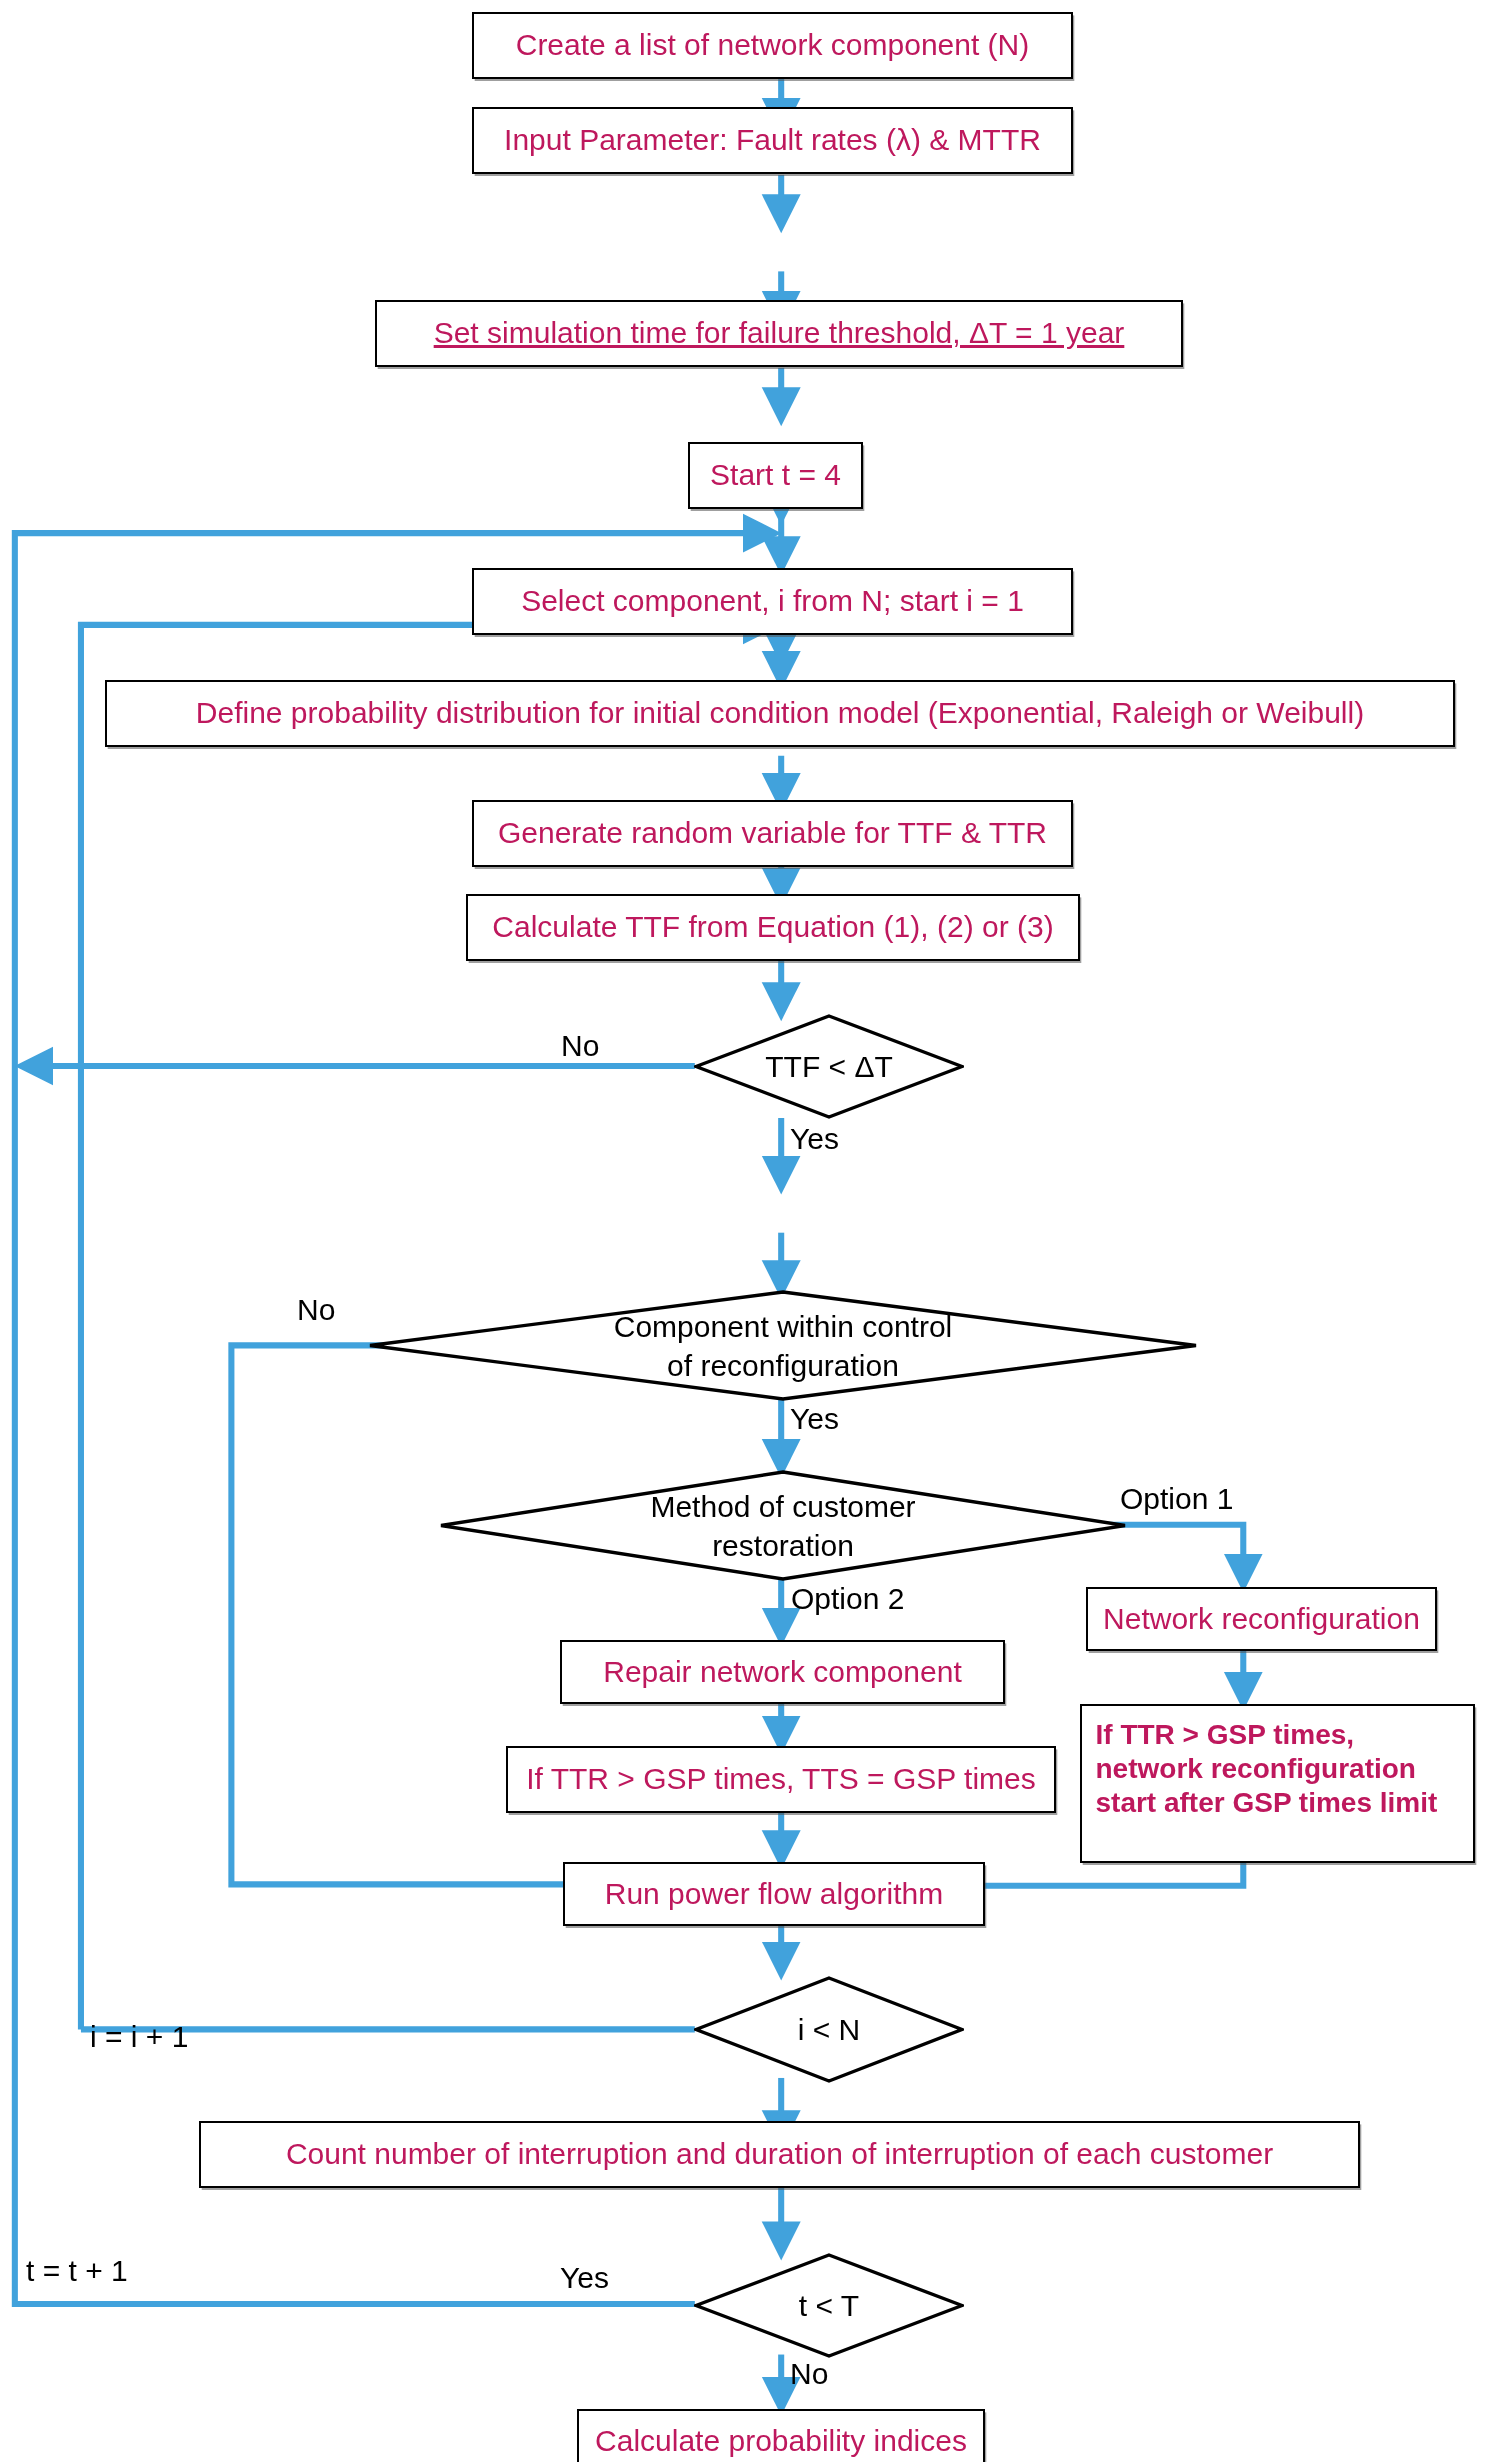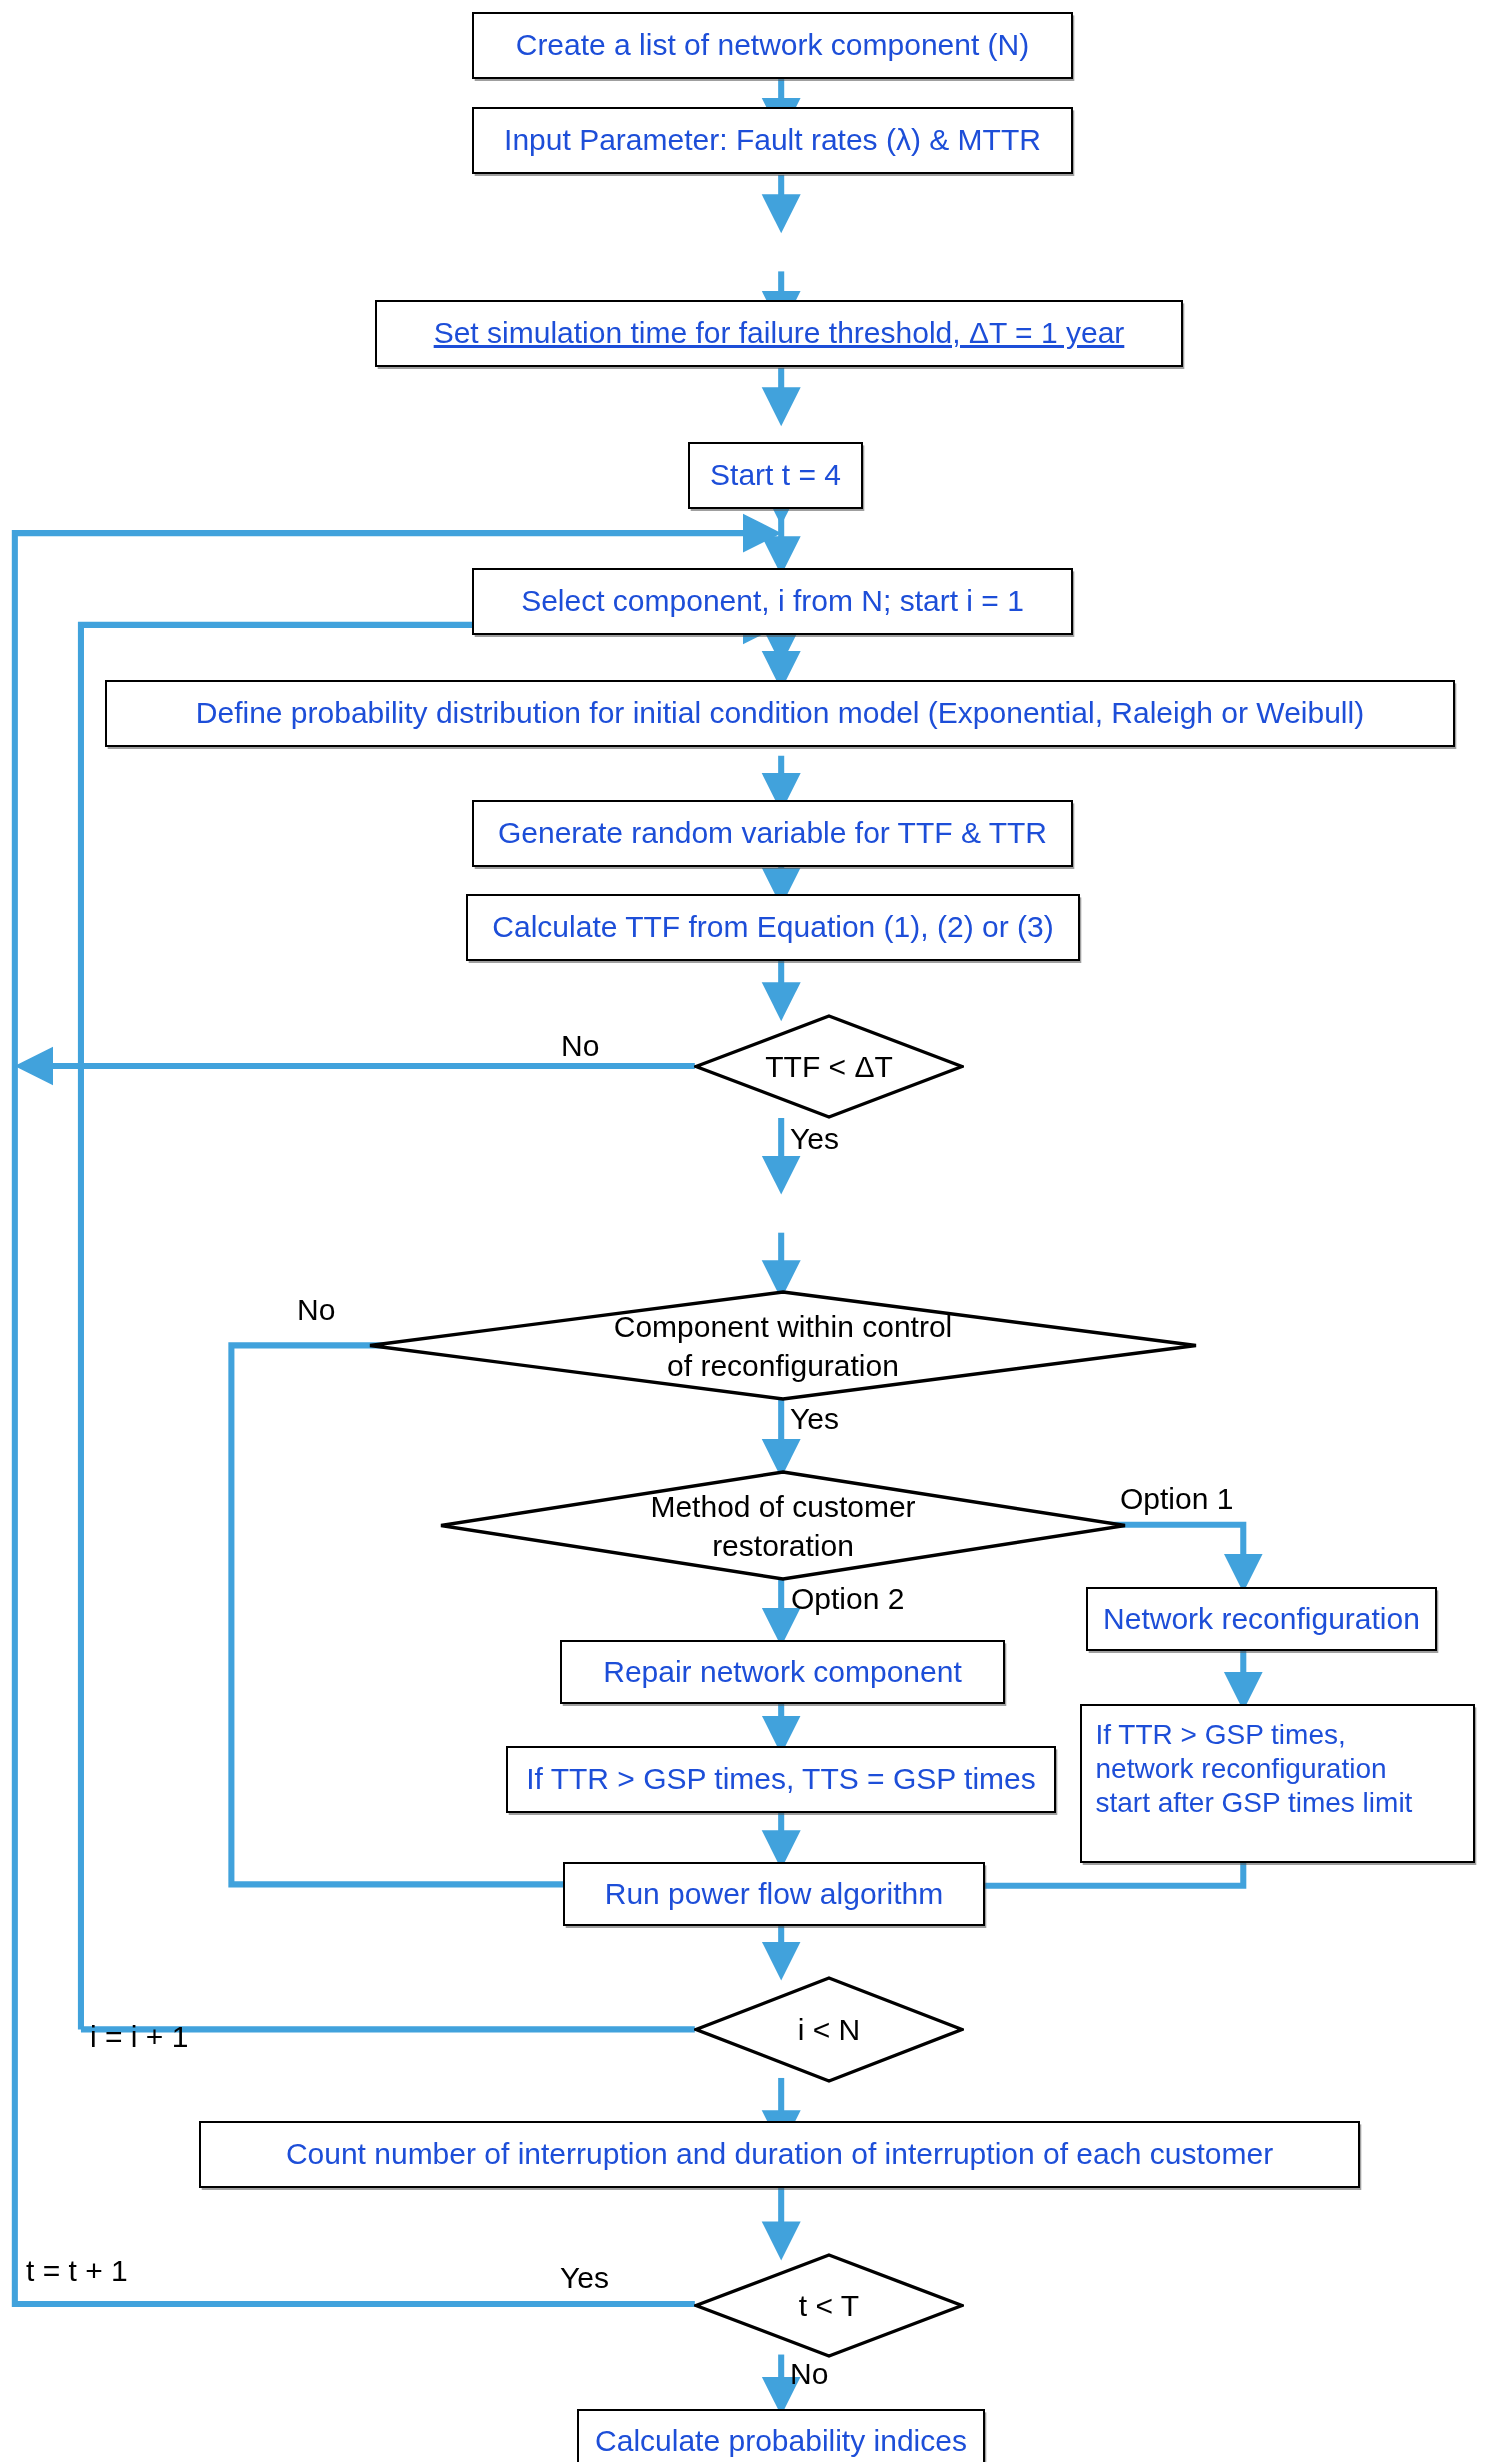--- a/index.html
+++ b/index.html
@@ -24,34 +24,35 @@
     height: 2462px;
     pointer-events: none;
   }
   .node {
     position: absolute;
     box-sizing: border-box;
     display: flex;
     align-items: center;
     justify-content: center;
     text-align: center;
-    color: #1d4ed8;
+    color: #be185d;
     line-height: 1.22;
   }
   .proc {
     border: 2px solid #000000;
     background: #ffffff;
     font-size: 30px;
     padding: 2.7px 9.4px;
     box-shadow: 2px 2.7px 0 -0.7px rgba(80,80,80,0.55);
   }
   .proc.multiline {
     display: block;
     text-align: left;
     padding: 12px 13.5px;
+    font-weight: bold;
   }
   .dec-wrap {
     position: absolute;
     display: flex;
     align-items: center;
     justify-content: center;
   }
   .dec-shape {
     position: absolute;
     left: 0; top: 0;

